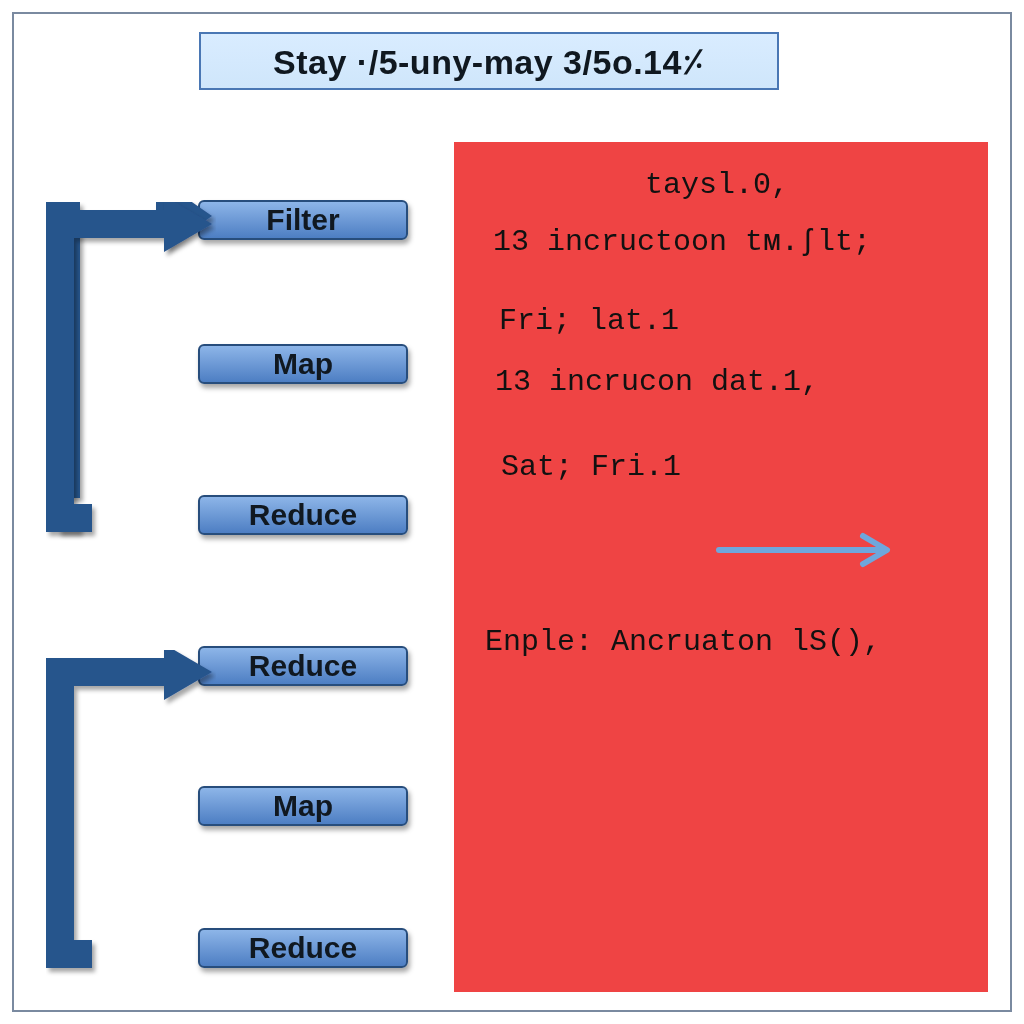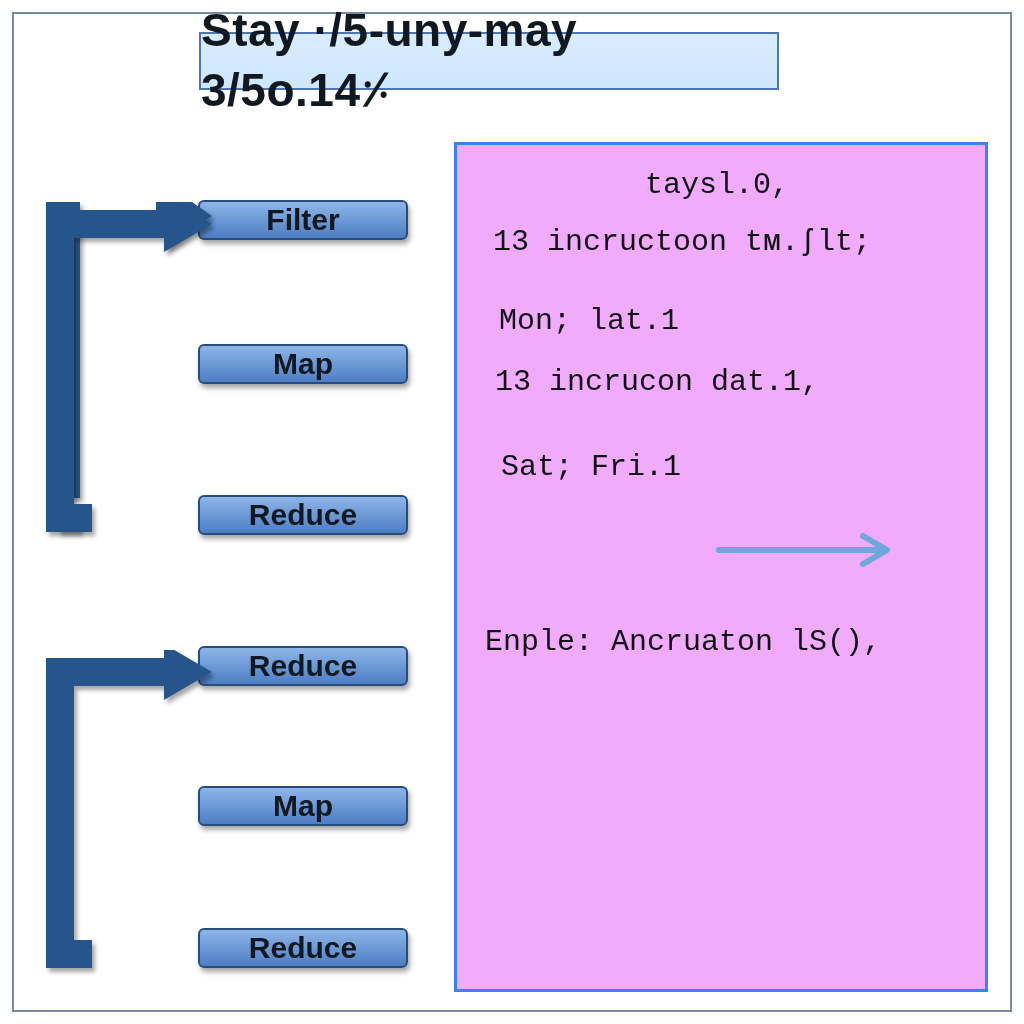--- a/index.html
+++ b/index.html
@@ -28,21 +28,21 @@
     width: 580px;
     height: 58px;
     background: linear-gradient(#d9ecff, #cfe6fb);
     border: 2px solid #4a77b4;
     box-sizing: border-box;
     display: flex;
     align-items: center;
     justify-content: center;
   }
   .title-bar span {
-    font-size: 46px;
+    font-size: 34px;
     font-weight: 600;
     letter-spacing: 0.5px;
     color: #101820;
     font-family: "Segoe UI", "Optima", sans-serif;
   }
 
   
   .op-box {
     position: absolute;
     width: 210px;
@@ -69,22 +69,22 @@
   .op-5 { left: 184px; top: 772px; }
   .op-6 { left: 184px; top: 914px; }
 
   
   .code-panel {
     position: absolute;
     left: 440px;
     top: 128px;
     width: 534px;
     height: 850px;
-    background: #f0abfc;
-    border: 3px solid #3b82f6;
+    background: #ef4444;
+    border: 3px solid #ef4444;
     box-sizing: border-box;
     padding: 18px 18px 18px 28px;
   }
   .code-panel .line {
     font-family: "Menlo", "Consolas", "Courier New", monospace;
     font-size: 30px;
     color: #111;
     white-space: pre;
     line-height: 1.1;
   }
@@ -174,21 +174,21 @@
 
       <rect x="0" y="8" width="28" height="310"></rect>
 
       <rect x="0" y="290" width="46" height="28"></rect>
     </g>
   </svg>
 
   <div class="code-panel">
     <div class="line l1">taysl.0,</div>
     <div class="line l3">13 incructoon tᴍ.ʃlt;</div>
-    <div class="line l4">Mon; lat.1</div>
+    <div class="line l4">Fri; lat.1</div>
     <div class="line l5">13 incrucon dat.1,</div>
     <div class="line l6">Sat; Fri.1</div>
     <div class="arrow-wrap">
       <svg class="inner-arrow" width="200" height="40" viewBox="0 0 200 40">
         <g fill="none" stroke="#6fa7dc" stroke-width="6" stroke-linecap="round" stroke-linejoin="round">
           <line x1="4" y1="20" x2="168" y2="20"></line>
           <polyline points="148,6 172,20 148,34"></polyline>
         </g>
       </svg>
     </div>

